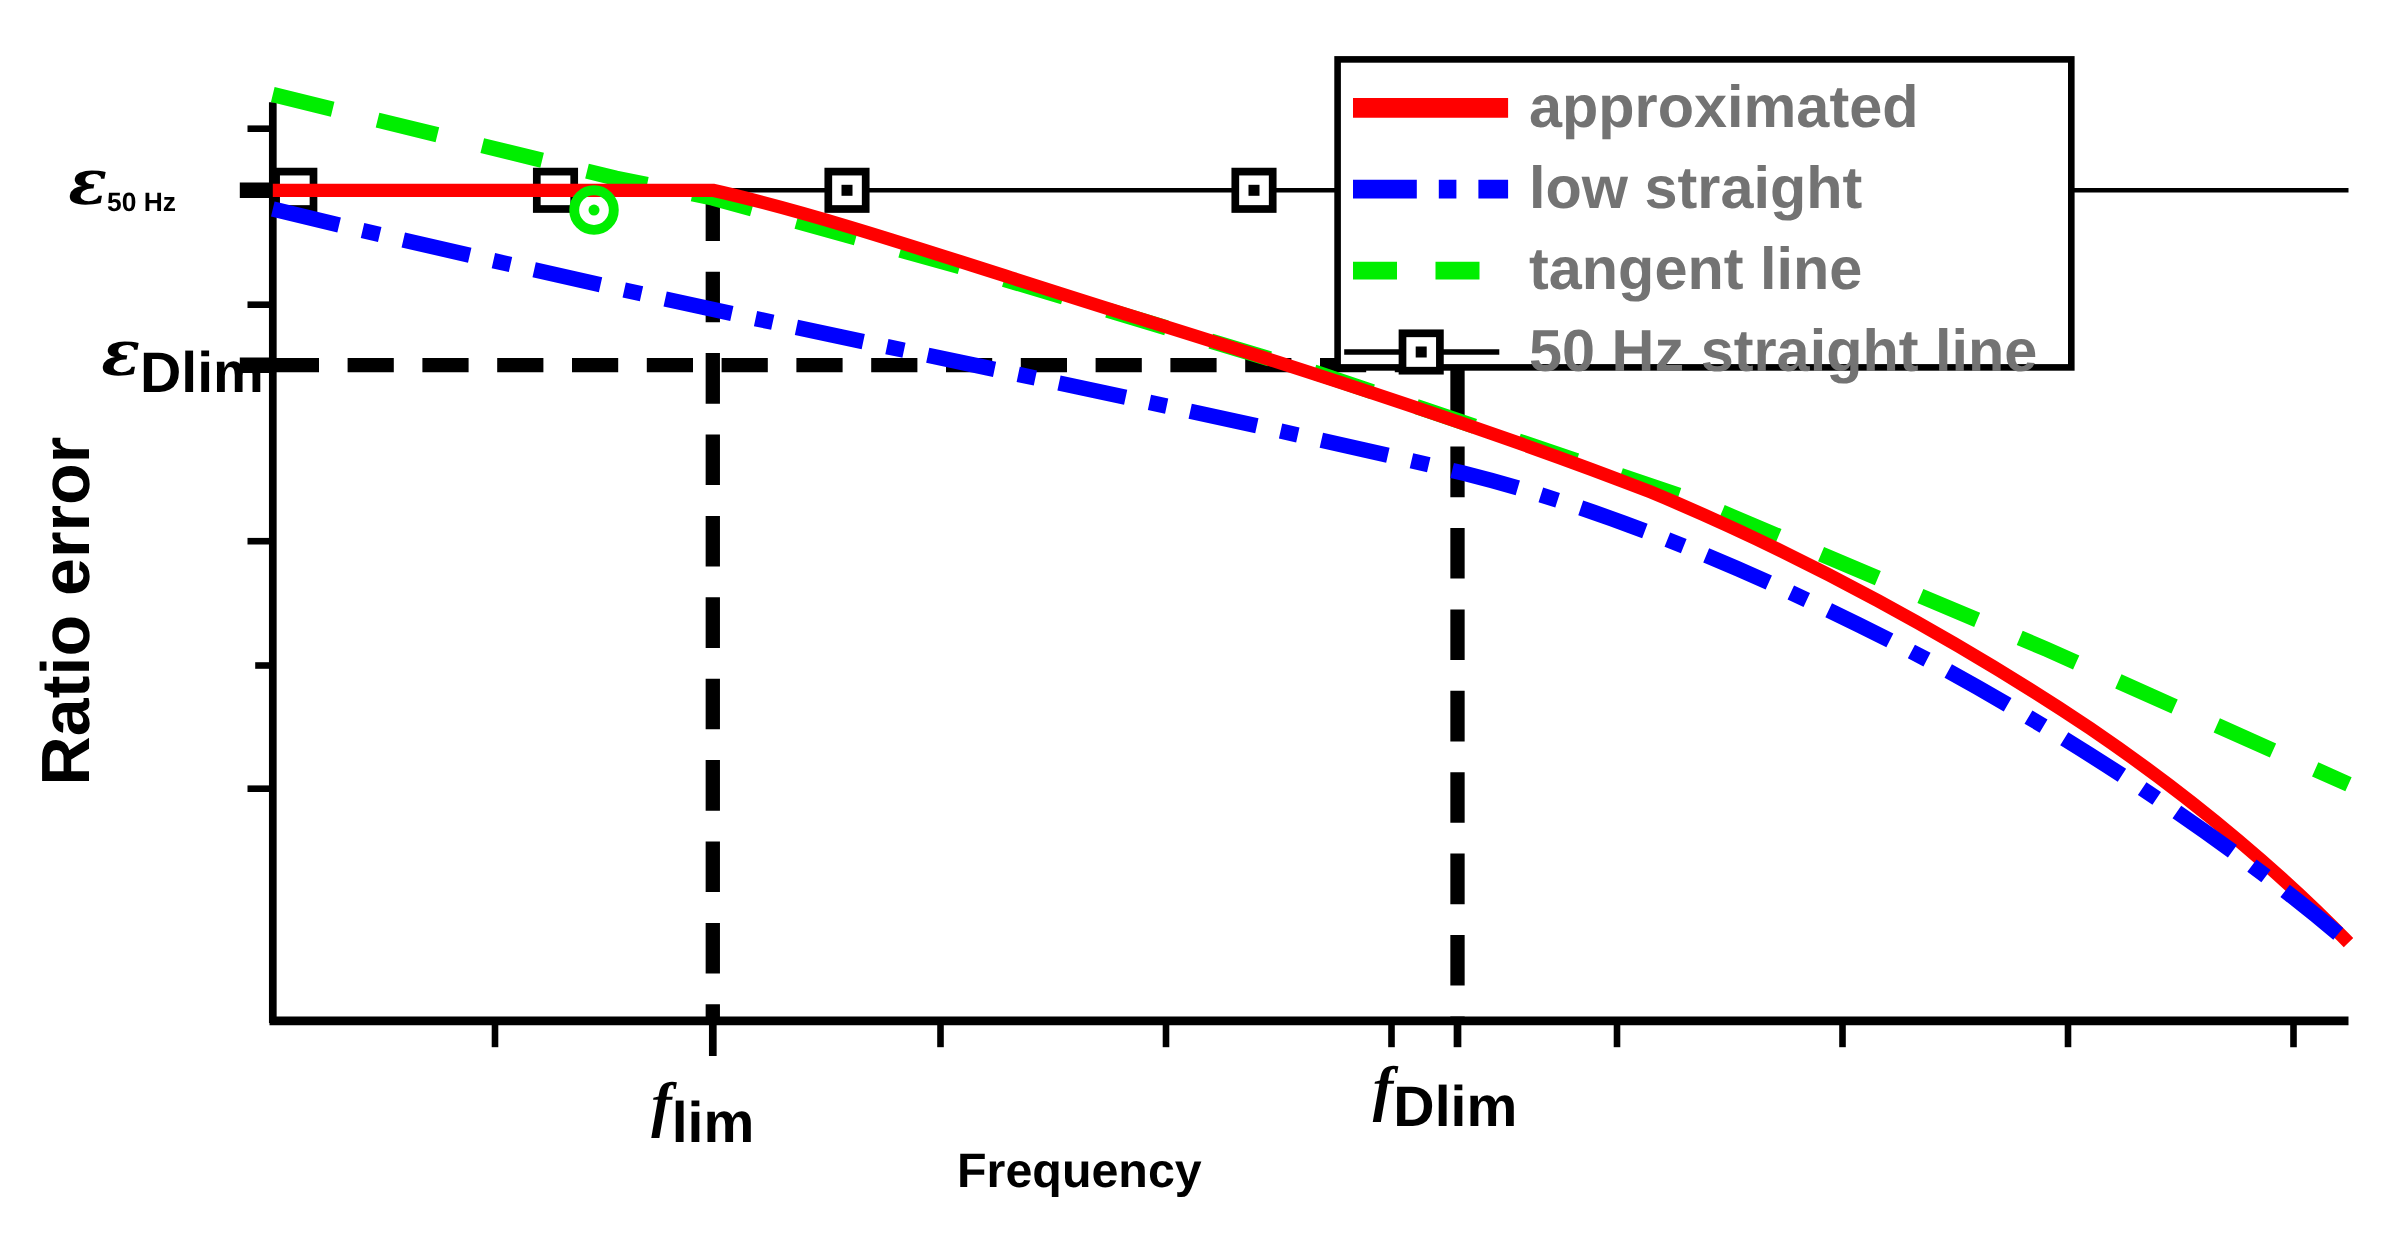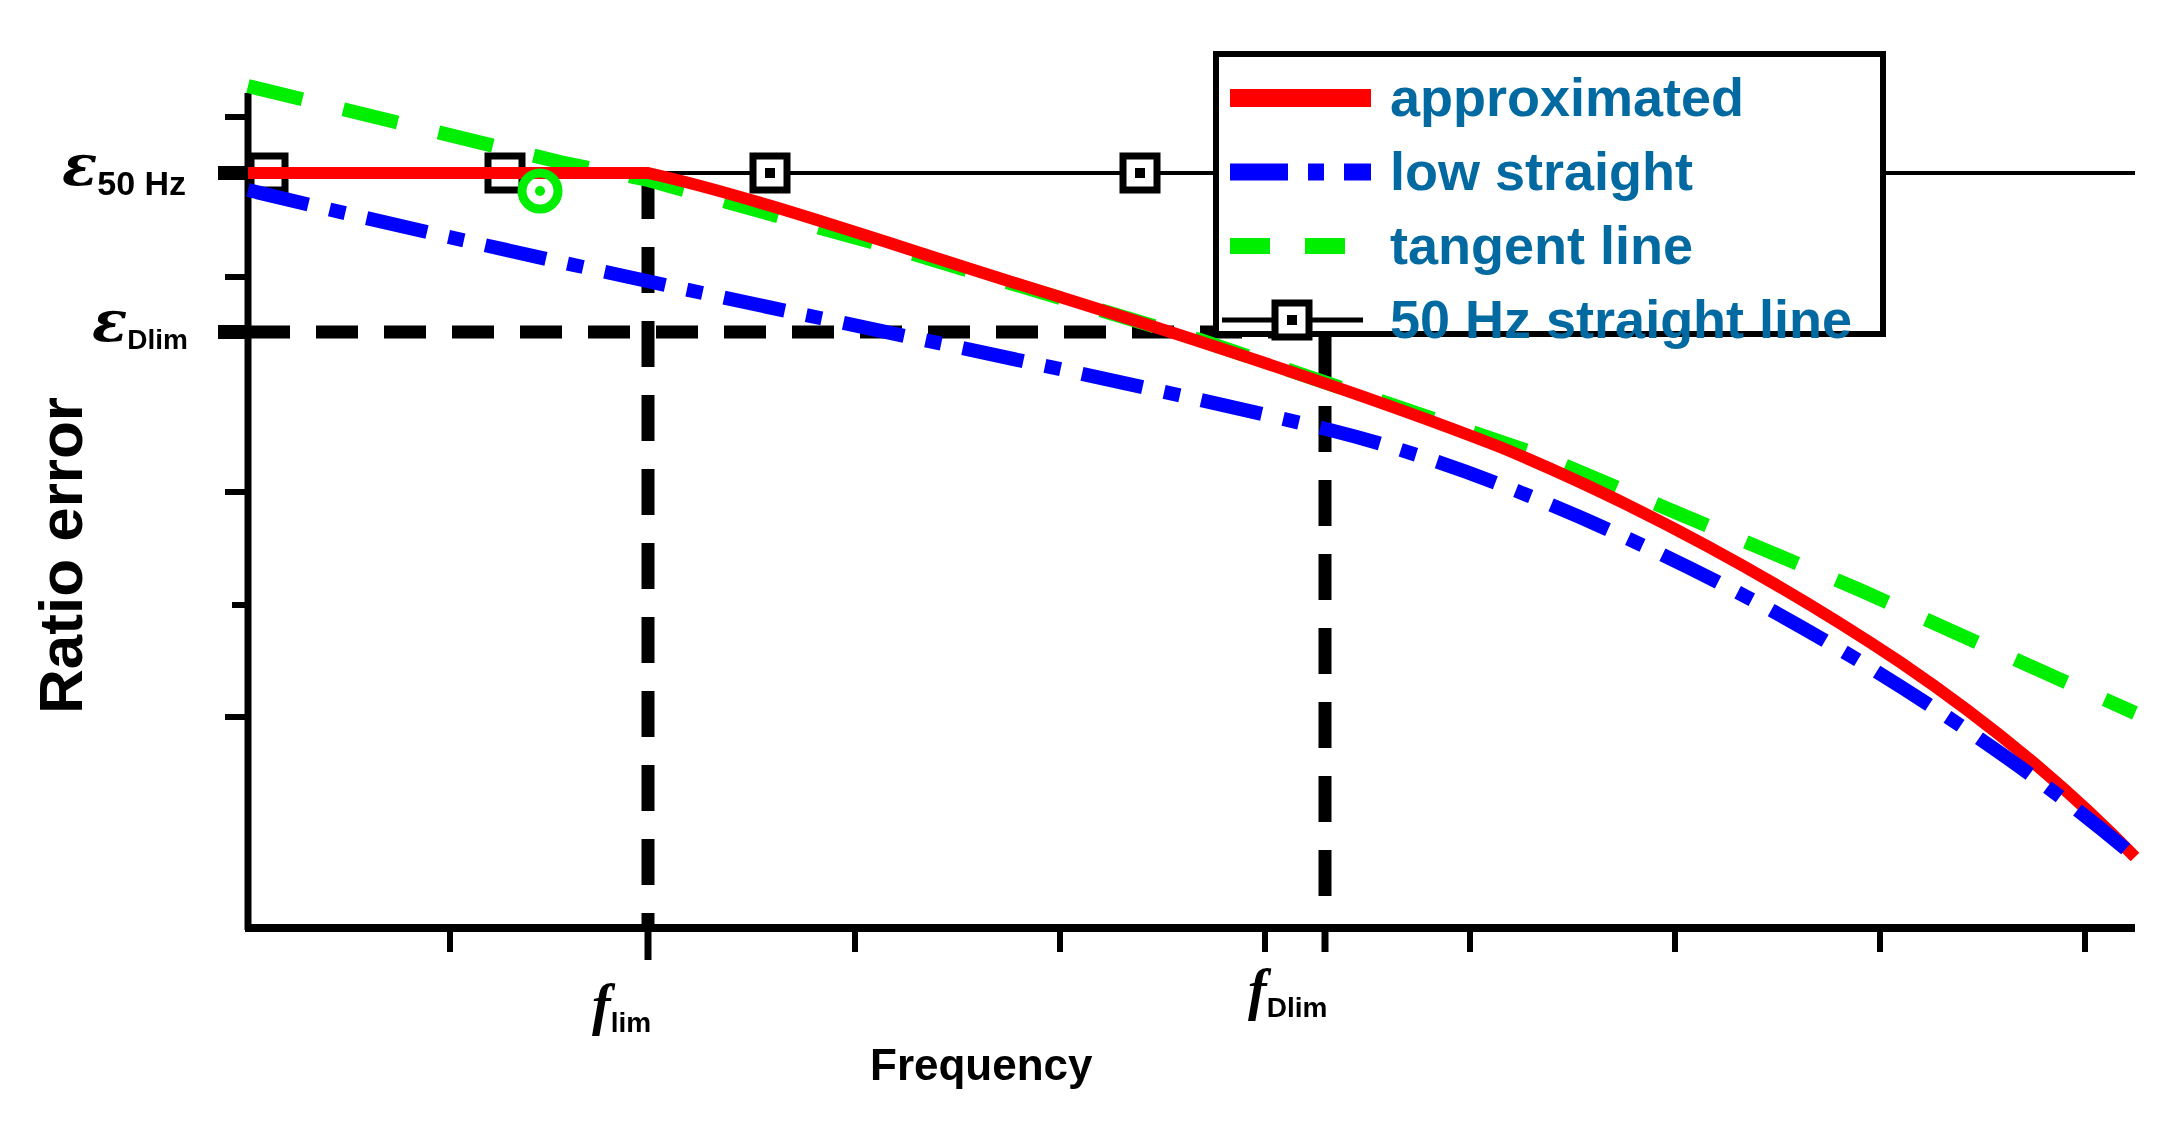--- a/index.html
+++ b/index.html
@@ -60,26 +60,26 @@
     font-family: "Liberation Serif", serif;
     font-style: italic;
     font-weight: bold;
     font-size: 56px;
     line-height: 1;
   }
   .sub {
     font-family: "Liberation Sans", sans-serif;
     font-style: normal;
     font-weight: bold;
-    font-size: 28px;
+    font-size: 52px;
     vertical-align: -0.30em;
     letter-spacing: 0px;
   }
   .sub.small {
-    font-size: 34px;
+    font-size: 24px;
   }
   #lab-e50 {
     left: 62px;
     top: 136px;
   }
   #lab-edlim {
     left: 92px;
     top: 292px;
   }
   #lab-flim {
@@ -89,21 +89,21 @@
   }
   #lab-fdlim {
     left: 1248px;
     top: 962px;
   }
   .legend-label {
     position: absolute;
     font-family: "Liberation Sans", sans-serif;
     font-weight: bold;
     font-size: 54px;
-    color: #0369a1;
+    color: #737373;
     white-space: nowrap;
     line-height: 1;
   }
 </style>
 </head>
 <body>
 
 <div id="root">
 
   <svg class="plot" viewBox="0 0 2182 1139">

